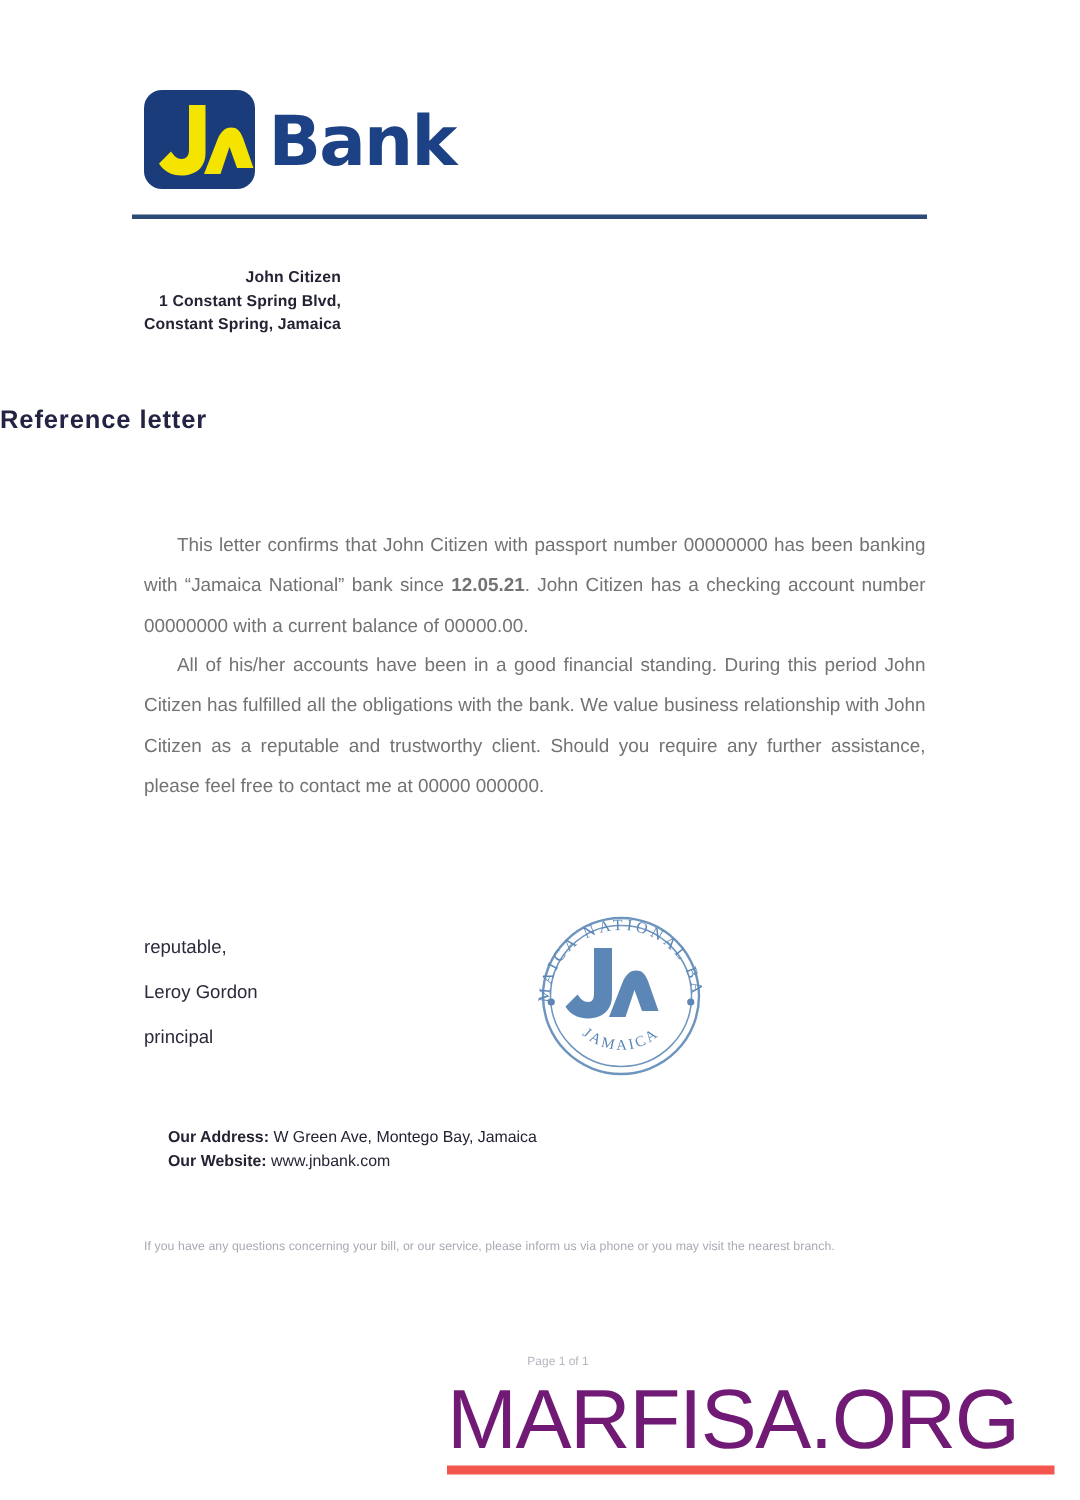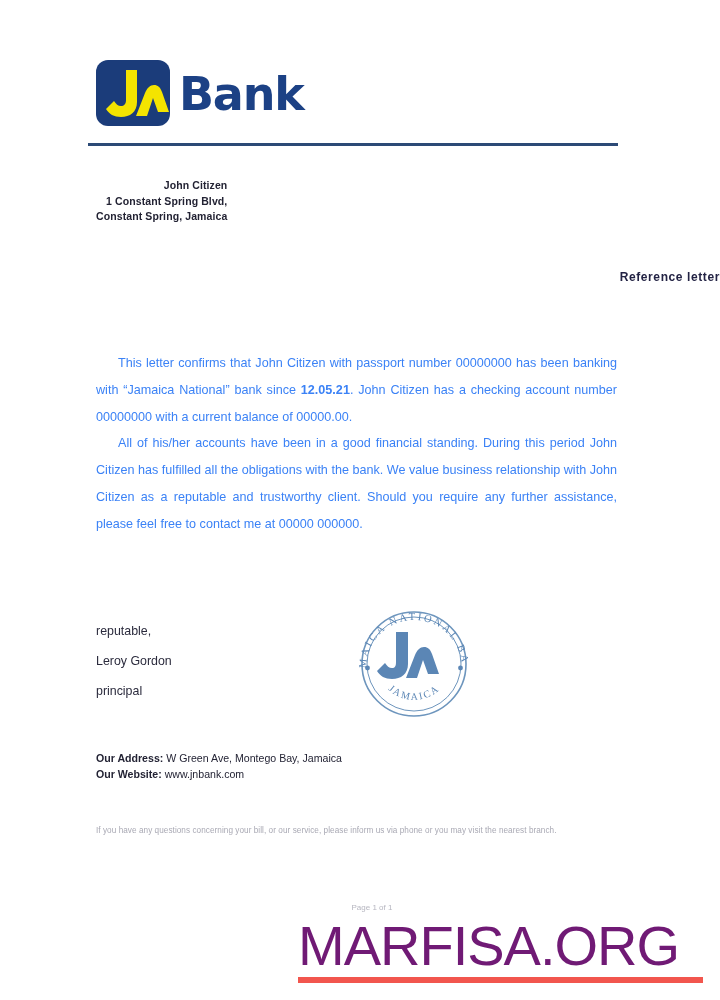--- a/index.html
+++ b/index.html
@@ -74,36 +74,36 @@
     letter-spacing: 0.1px;
   }
   .recipient div { white-space: nowrap; text-align: right; }
 
   
   .doc-title {
     position: absolute;
     left: 0;
     top: 270px;
     width: 720px;
-    text-align: right;
-    font-size: 12px;
+    text-align: left;
+    font-size: 17px;
     font-weight: bold;
     color: #232344;
     letter-spacing: 0.6px;
   }
 
   
   .body-copy {
     position: absolute;
     left: 96px;
     top: 350px;
     width: 521px;
     font-size: 12.6px;
     line-height: 26.8px;
-    color: #3b82f6;
+    color: #737373;
     text-align: justify;
   }
   .body-copy p { margin: 0; text-indent: 22px; }
   .body-copy p + p { margin-top: 0px; }
   .body-copy b { font-weight: bold; }
 
   
   .signature {
     position: absolute;
     left: 96px;
@@ -125,21 +125,21 @@
 
   
   .contacts {
     position: absolute;
     left: 96px;
     top: 750px;
     font-size: 10.6px;
     line-height: 16.4px;
     color: #232334;
   }
-  .contacts .line { white-space: nowrap; }
+  .contacts .line { white-space: nowrap; margin-left: 16px; }
   .contacts .lbl { font-weight: bold; }
   .contacts .val { font-weight: normal; }
 
   .fineprint {
     position: absolute;
     left: 96px;
     top: 826px;
     width: 535px;
     font-size: 8.2px;
     color: #a9a9b4;

